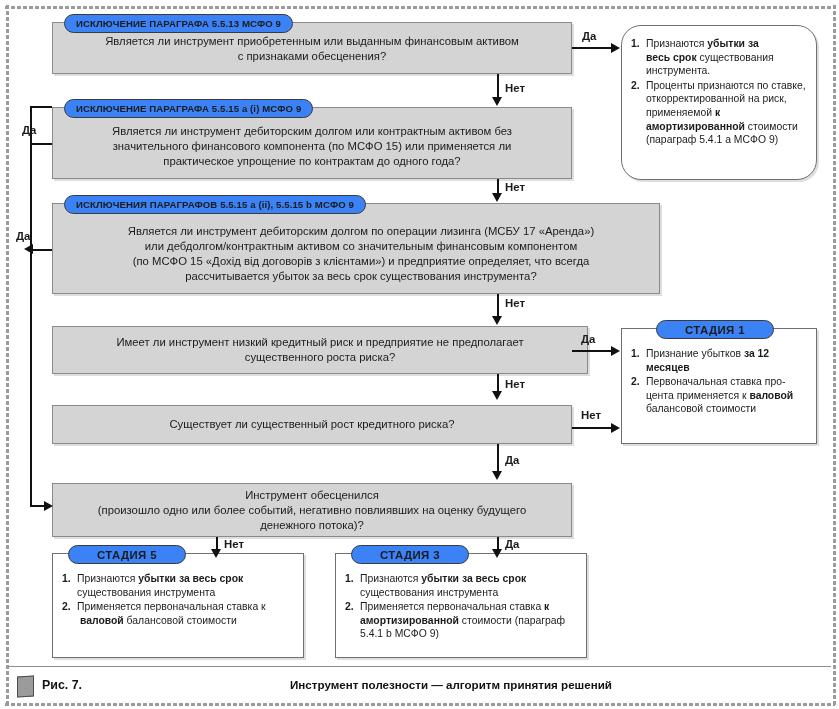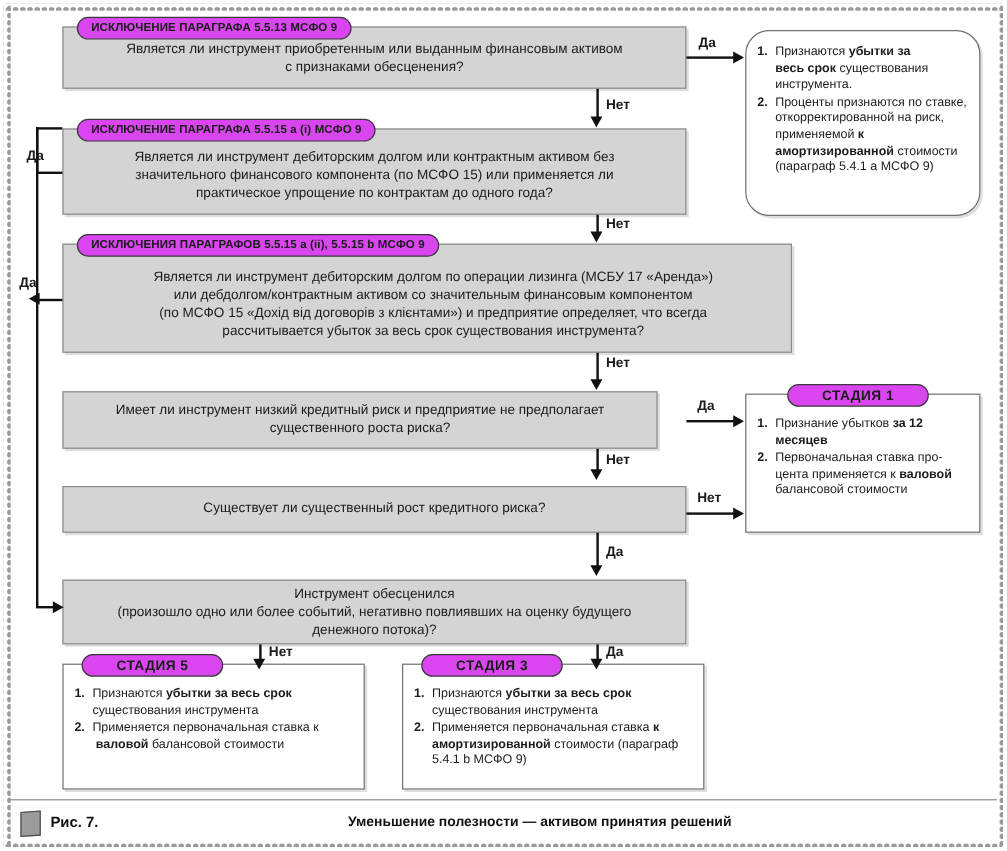--- a/index.html
+++ b/index.html
@@ -51,21 +51,21 @@
     font-size: 11.3px;
     line-height: 15px;
     padding: 4px 10px;
   }
   .qbox.with-label { align-items: flex-end; padding-bottom: 9px; }
   .qbox .qtext { width: 100%; text-align: center; }
 
   
   .pill {
     position: absolute;
-    background: #d946ef;
+    background: #3b82f6;
     border: 1.5px solid #3a3a3a;
     border-radius: 11px;
     height: 19px;
     display: flex; align-items: center;
     padding: 0 11px;
     font-size: 9.6px;
     font-weight: bold;
     letter-spacing: 0.1px;
     color: #1b1b1b;
     white-space: nowrap;
@@ -167,21 +167,21 @@
   <div class="node qbox with-label" style="left:52px; top:203px; width:608px; height:91px;padding-left:20px;">
     <div class="qtext">
       <div>Является ли инструмент дебиторским долгом по операции лизинга (МСБУ 17 «Аренда»)</div>
       <div>или дебдолгом/контрактным активом со значительным финансовым компонентом</div>
       <div>(по МСФО 15 «Дохід від договорів з клієнтами») и предприятие определяет, что всегда</div>
       <div>рассчитывается убыток за весь срок существования инструмента?</div>
     </div>
   </div>
   <div class="pill" style="left:64px; top:195px;">ИСКЛЮЧЕНИЯ ПАРАГРАФОВ 5.5.15 a (ii), 5.5.15 b МСФО 9</div>
 
-  <div class="node qbox" style="left:52px; top:326px; width:496px; height:48px;">
+  <div class="node qbox" style="left:52px; top:326px; width:536px; height:48px;">
     <div class="qtext">
       <div>Имеет ли инструмент низкий кредитный риск и предприятие не предполагает</div>
       <div>существенного роста риска?</div>
     </div>
   </div>
 
   <div class="node qbox" style="left:52px; top:483px; width:520px; height:54px;">
     <div class="qtext">
       <div>Инструмент обесценился</div>
       <div>(произошло одно или более событий, негативно повлиявших на оценку будущего</div>
@@ -274,15 +274,15 @@
   <div class="ln lnv" style="left:216px; top:537px; width:1.6px; height:14px;"></div>
   <div class="arrow-d" style="left:211.3px; top:549px;"></div>
   <div class="elabel" style="left:224px; top:538px;">Нет</div>
 
   <div class="ln lnv" style="left:497px; top:537px; width:1.6px; height:14px;"></div>
   <div class="arrow-d" style="left:492.3px; top:549px;"></div>
   <div class="elabel" style="left:505px; top:538px;">Да</div>
 
   <div class="fig-icon"></div>
   <div class="fig-label">Рис. 7.</div>
-  <div class="fig-caption">Уменьшение полезности — активом принятия решений</div>
+  <div class="fig-caption">Инструмент полезности — алгоритм принятия решений</div>
 
 </div>
 
 </body></html>

